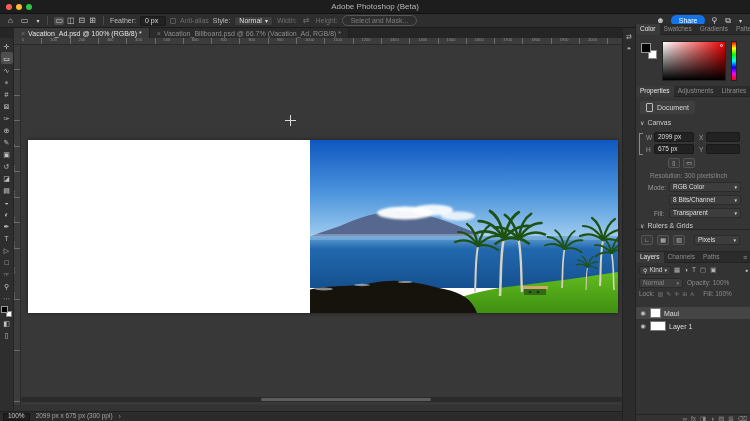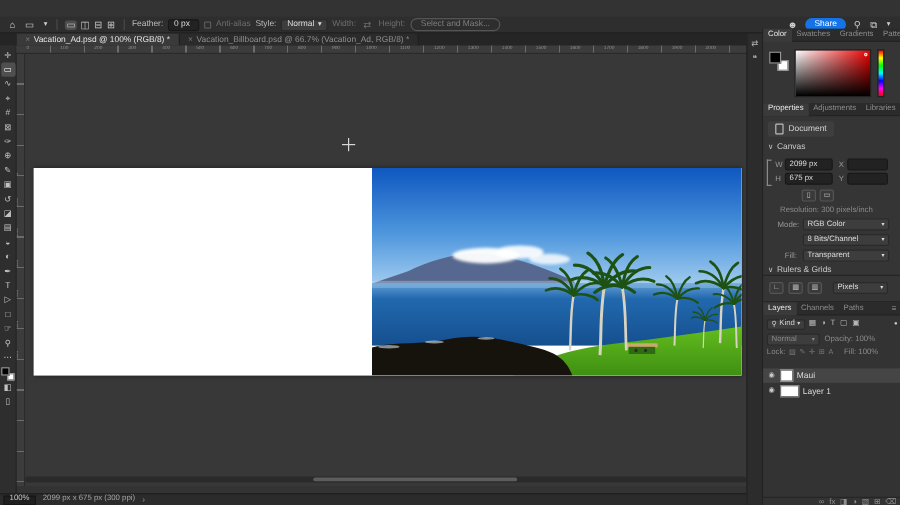--- a/index.html
+++ b/index.html
@@ -117,20 +117,28 @@
              display:flex;align-items:center;gap:6px;padding:0 3px}
   .zoom-chip{background:#1f1f1f;border:1px solid #161616;color:#c9c9c9;font-size:6.5px;padding:0 4px;height:8px;
              display:flex;align-items:center}
   .doc-info{color:#a5a5a5;font-size:6.5px}
 </style>
 </head>
 <body>
 
 <div class="app">
 
+  <div class="titlebar">
+    <div class="lights">
+      <span class="light" style="background:#ff5f57"></span>
+      <span class="light" style="background:#febc2e"></span>
+      <span class="light" style="background:#28c840"></span>
+    </div>
+    <div class="title">Adobe Photoshop (Beta)</div>
+  </div>
 
   <div class="optionsbar">
     <span class="ob-icon">⌂</span>
     <span class="ob-icon">▭</span>
     <span class="ob-icon" style="font-size:6px">▾</span>
     <span class="ob-sep"></span>
     <span id="mode-icons" style="display:flex;gap:2px">
         <span class="mode-ic sel">▭</span>
         <span class="mode-ic">◫</span>
         <span class="mode-ic">⊟</span>

